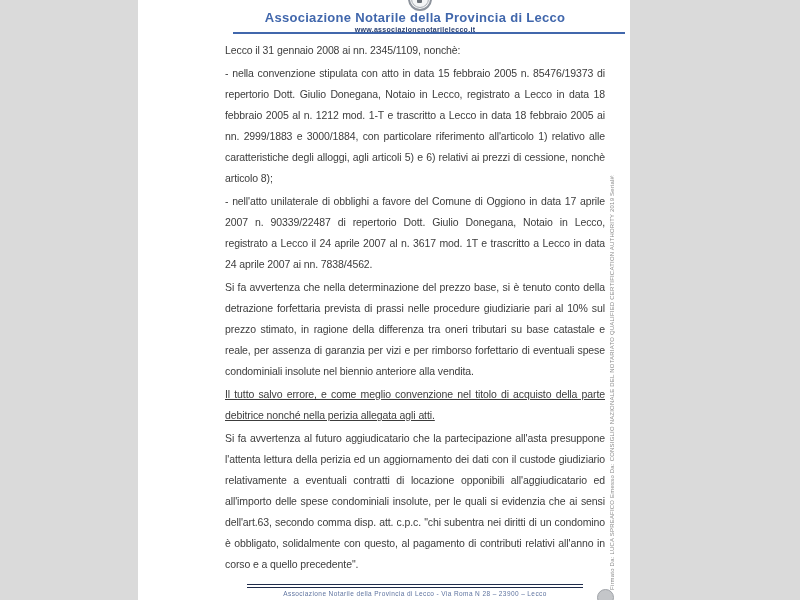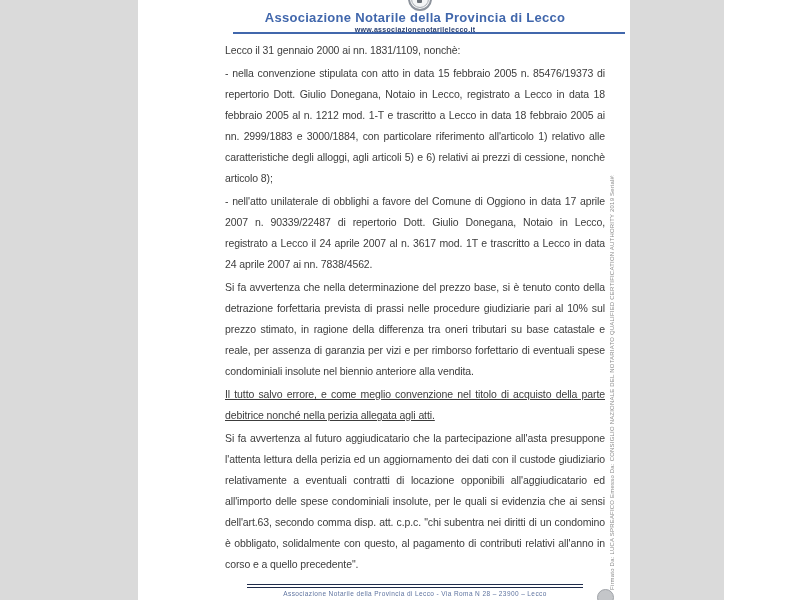--- a/index.html
+++ b/index.html
@@ -1,18 +1,18 @@
 <!DOCTYPE html>
 <html><head>
 <meta charset="utf-8">
 <style>
   html, body { margin: 0; padding: 0; }
   .viewer {
     position: relative;
-    width: 724px;
+    width: 800px;
     height: 600px;
     background: #dadada;
     overflow: hidden;
     font-family: "Liberation Sans", sans-serif;
   }
   .page {
     position: absolute;
     left: 138px;
     top: 0;
     width: 492px;
@@ -150,21 +150,21 @@
 
     <div class="logo"></div>
 
     <div class="header">
       <div class="org-title">Associazione Notarile della Provincia di Lecco</div>
       <div class="org-www">www.associazionenotarilelecco.it</div>
     </div>
     <div class="header-rule"></div>
 
     <div class="body-text">
-      <p>Lecco il 31 gennaio 2000 ai nn. 1831/1109, nonchè:</p>
+      <p>Lecco il 31 gennaio 2008 ai nn. 2345/1109, nonchè:</p>
       <p>- nella convenzione stipulata con atto in data 15 febbraio 2005 n. 85476/19373 di repertorio Dott. Giulio Donegana, Notaio in Lecco, registrato a Lecco in data 18 febbraio 2005 al n. 1212 mod. 1-T e trascritto a Lecco in data 18 febbraio 2005 ai nn. 2999/1883 e 3000/1884, con particolare riferimento all'articolo 1) relativo alle caratteristiche degli alloggi, agli articoli 5) e 6) relativi ai prezzi di cessione, nonchè articolo 8);</p>
       <p>- nell'atto unilaterale di obblighi a favore del Comune di Oggiono in data 17 aprile 2007 n. 90339/22487 di repertorio Dott. Giulio Donegana, Notaio in Lecco, registrato a Lecco il 24 aprile 2007 al n. 3617 mod. 1T e trascritto a Lecco in data 24 aprile 2007 ai nn. 7838/4562.</p>
       <p>Si fa avvertenza che nella determinazione del prezzo base, si è tenuto conto della detrazione forfettaria prevista di prassi nelle procedure giudiziarie pari al 10% sul prezzo stimato, in ragione della differenza tra oneri tributari su base catastale e reale, per assenza di garanzia per vizi e per rimborso forfettario di eventuali spese condominiali insolute nel biennio anteriore alla vendita.</p>
       <p class="underlined">Il tutto salvo errore, e come meglio convenzione nel titolo di acquisto della parte debitrice nonché nella perizia allegata agli atti.</p>
       <p>Si fa avvertenza al futuro aggiudicatario che la partecipazione all'asta presuppone l'attenta lettura della perizia ed un aggiornamento dei dati con il custode giudiziario relativamente a eventuali contratti di locazione opponibili all'aggiudicatario ed all'importo delle spese condominiali insolute, per le quali si evidenzia che ai sensi dell'art.63, secondo comma disp. att. c.p.c. "chi subentra nei diritti di un condomino è obbligato, solidalmente con questo, al pagamento di contributi relativi all'anno in corso e a quello precedente".</p>
     </div>
 
     <div class="footer">
       <div class="footer-rule"></div>
       <div class="footer-text">Associazione Notarile della Provincia di Lecco - Via Roma N 28 – 23900 – Lecco</div>

